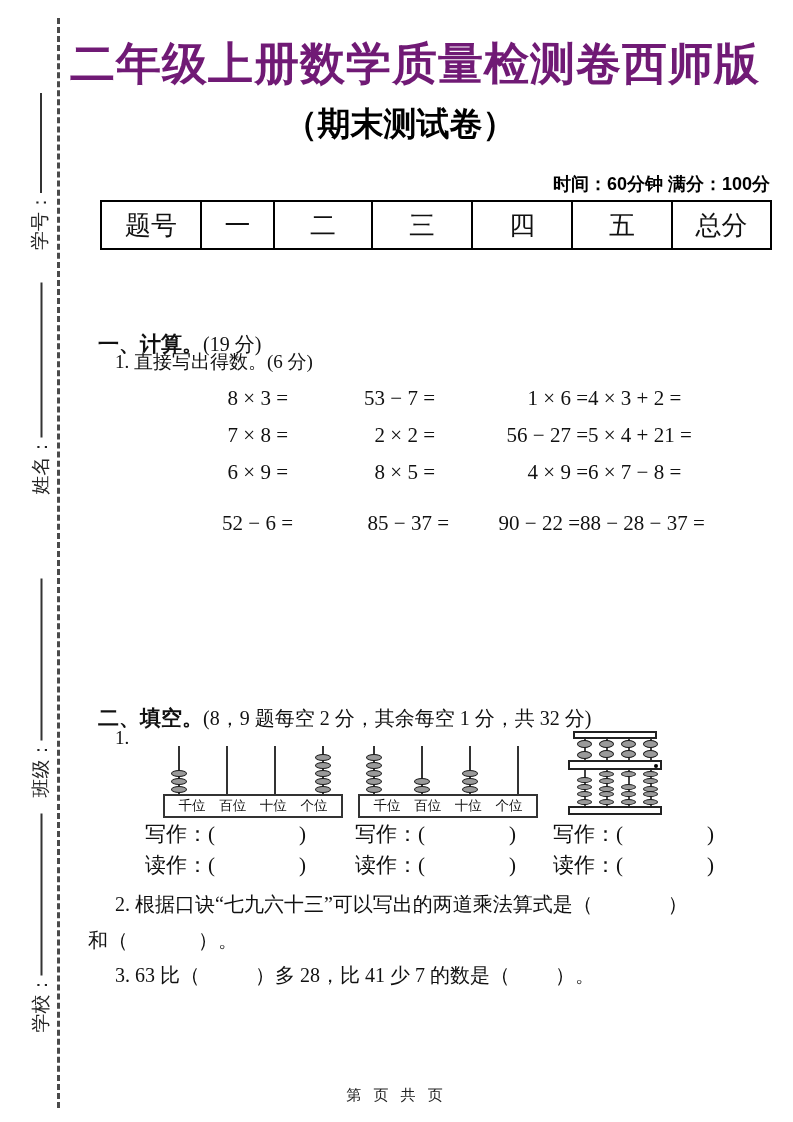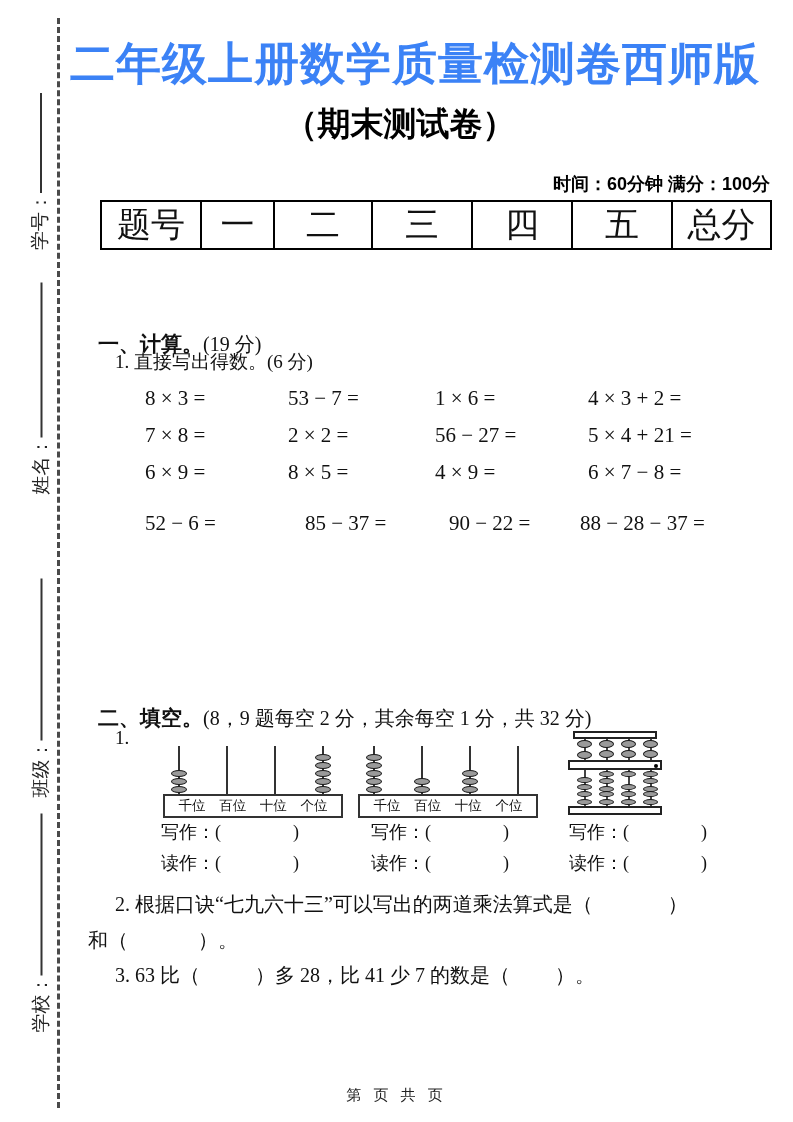--- a/index.html
+++ b/index.html
@@ -12,58 +12,58 @@
   
   .binding-line{position:absolute;left:57px;top:18px;height:1090px;width:0;border-left:3px dashed #4a4a4a;}
   .side-field{
     position:absolute;height:26px;line-height:26px;font-size:19px;white-space:nowrap;
     transform:rotate(-90deg);color:#222;
   }
   .side-blank{display:inline-block;height:4px;border-bottom:2.5px solid #333;vertical-align:4px;}
 
   
   .title{left:70px;width:660px;top:34px;text-align:center;font-family:"Liberation Sans","DejaVu Sans",sans-serif;
-         font-weight:900;font-size:45px;letter-spacing:1px;white-space:nowrap;color:#3b82f6;}
+         font-weight:900;font-size:45px;letter-spacing:1px;white-space:nowrap;color:#701a75;}
   .subtitle{left:70px;width:660px;top:102px;text-align:center;font-family:"Liberation Sans","DejaVu Sans",sans-serif;
          font-weight:900;font-size:33px;color:#000;}
   .meta{right:23px;top:172px;text-align:right;font-family:"Liberation Sans","DejaVu Sans",sans-serif;
          font-weight:700;font-size:18px;color:#000;}
 
   
   .score-table{position:absolute;left:100px;top:200px;border-collapse:collapse;table-layout:fixed;}
   .score-table td{border:2px solid #000;text-align:center;vertical-align:middle;
-         height:46px;font-size:34px;padding:0;}
+         height:46px;font-size:26px;padding:0;}
 
   
   .sec-title{font-size:20px;white-space:pre;}
   .sec-bold{font-weight:bold;font-size:21px;}
   .sub-label{font-size:19px;white-space:pre;}
   .eq-grid{left:145px;display:flex;flex-direction:column;gap:12px;font-size:21px;}
   .eq-row{display:flex;}
-  .eq{white-space:pre;}
+  .eq{white-space:pre;text-align:right;}
   .q-text{font-size:20px;white-space:pre;}
 
   
   .abacus-up{position:absolute;width:180px;height:74px;text-align:center;}
   .rod{position:absolute;top:2px;width:2px;height:48px;background:#333;}
   .stack{position:absolute;bottom:24px;width:18px;display:flex;flex-direction:column;align-items:center;}
   .bead{width:14px;height:5px;background:#9a9a9a;border:1.6px solid #1a1a1a;border-radius:50%;margin-bottom:1px;}
   .place-box{position:absolute;left:0;top:50px;width:180px;height:24px;border:2px solid #333;box-sizing:border-box;
       display:flex;align-items:center;justify-content:space-evenly;font-size:13.5px;white-space:nowrap;background:#fff;}
 
   
   .abacus-suan{position:absolute;width:94px;height:84px;}
   .sframe{position:absolute;background:#fff;border:2px solid #222;box-sizing:border-box;z-index:2;}
   .srod{position:absolute;top:8px;width:2px;height:67px;background:#444;z-index:1;}
   .sbead{position:absolute;width:13px;background:#9a9a9a;border:1.6px solid #1a1a1a;border-radius:50%;z-index:3;}
   .sbead.u{height:6px;}
   .sbead.l{height:4px;}
   .sdot{position:absolute;left:86px;top:33px;width:4px;height:4px;background:#000;border-radius:50%;z-index:4;}
 
-  .wz-row{position:absolute;left:161px;display:flex;font-size:18px;white-space:pre;}
+  .wz-row{position:absolute;left:145px;display:flex;font-size:21px;white-space:pre;}
   .wz-col1{width:210px;}
   .wz-col2{width:198px;}
 
   .footer{left:0;width:793px;top:1086px;text-align:center;font-family:"Liberation Sans","DejaVu Sans",sans-serif;
       font-size:15px;letter-spacing:4px;color:#222;}
 </style>
 </head>
 <body>
 
 <div class="page">

